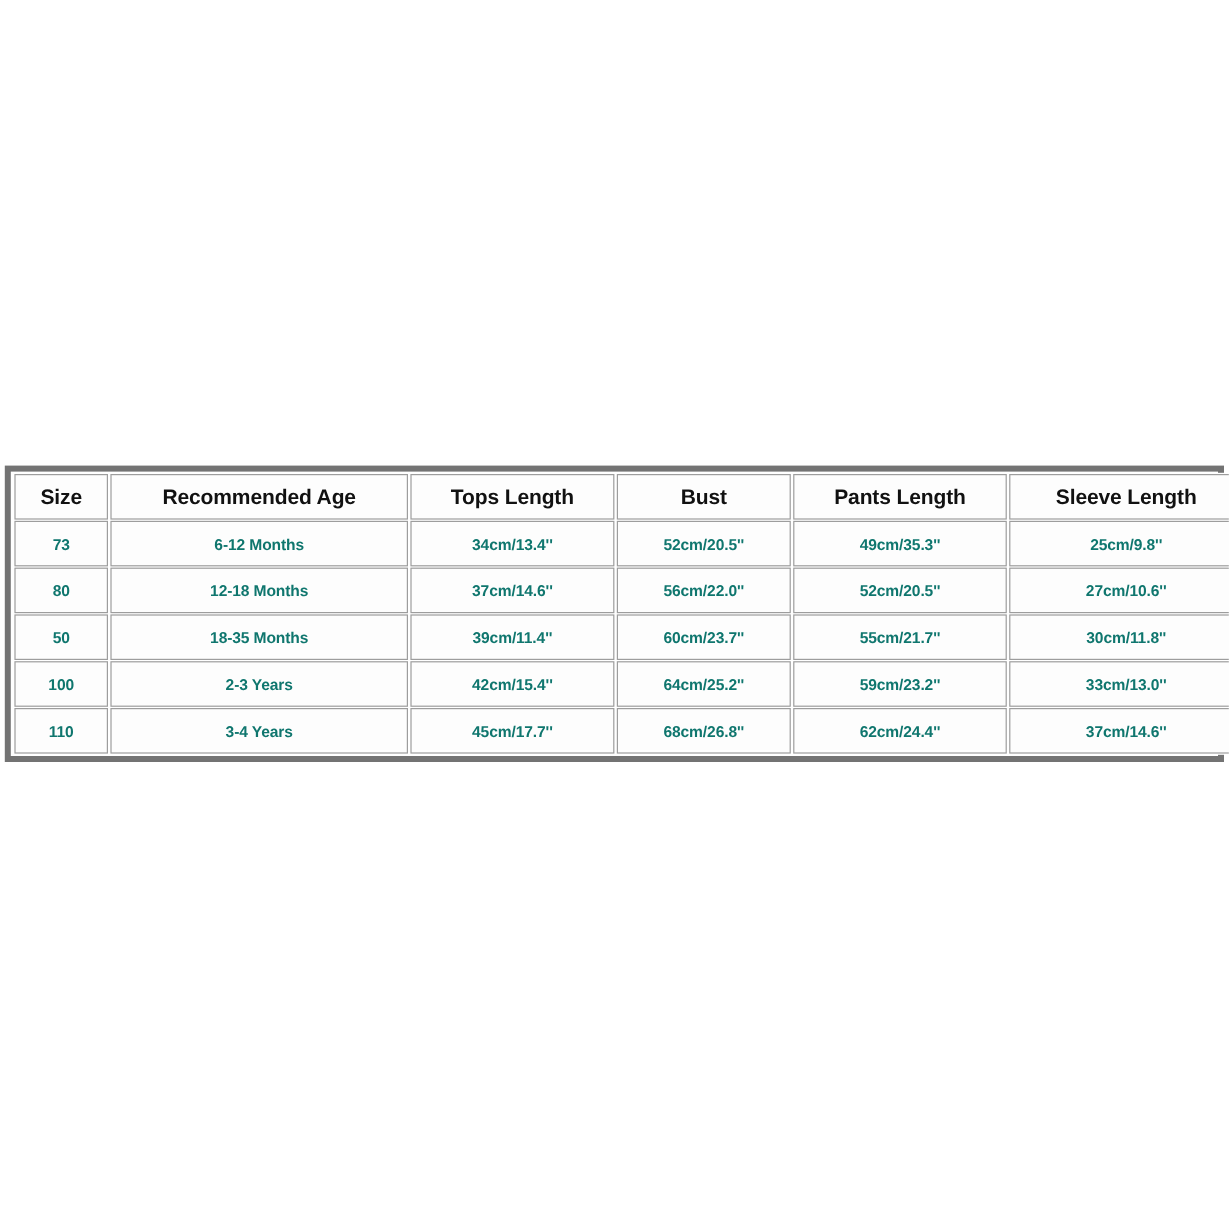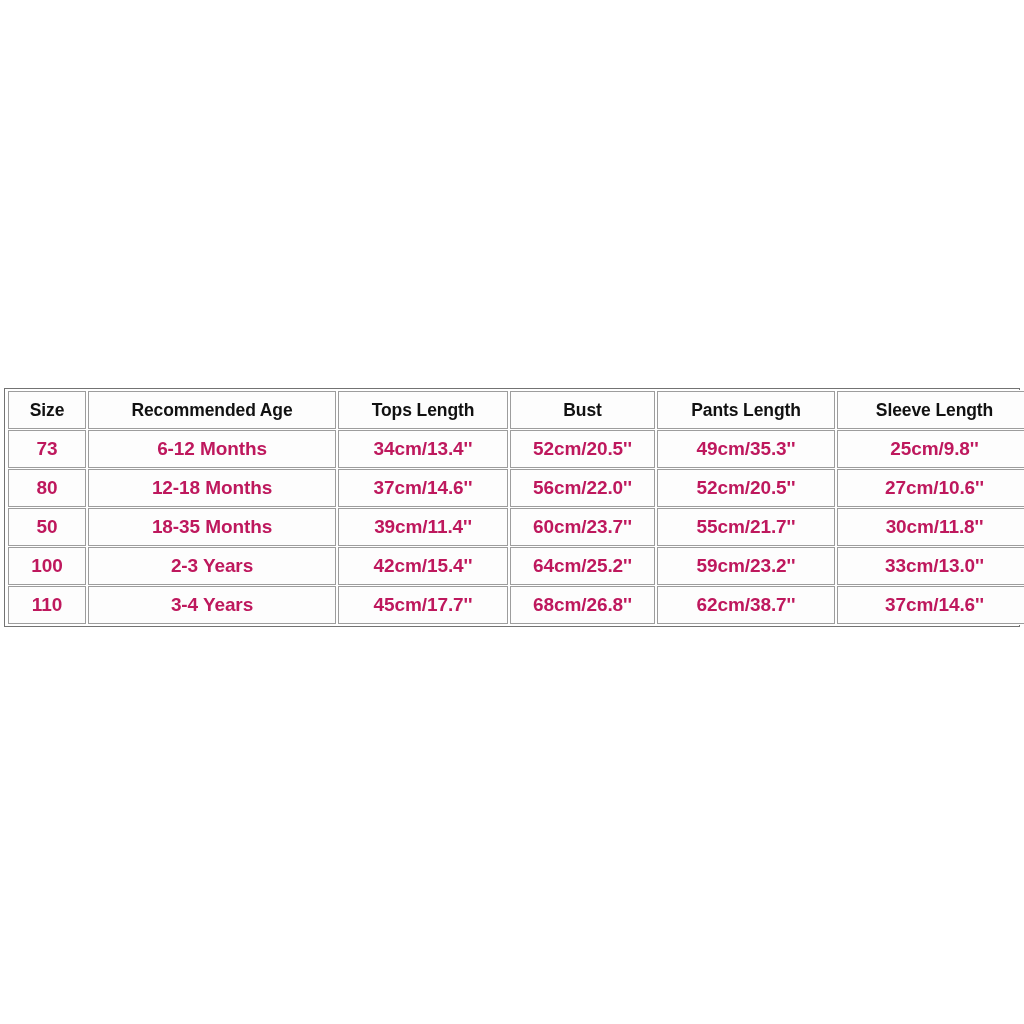--- a/index.html
+++ b/index.html
@@ -22,43 +22,43 @@
     background: #ffffff;
   }
 
   
   #size-table-wrap {
     position: absolute;
     left: 4px;
     top: 388px;
     width: 1016px;
     box-sizing: border-box;
-    border: 1px solid #737373;
+    border: 5px solid #737373;
     background: #ffffff;
     padding: 1px;
   }
 
   table.size-table {
     width: 100%;
     border-collapse: separate;
     border-spacing: 2px 1px;
     table-layout: fixed;
     background: #ffffff;
   }
 
   table.size-table td {
     border: 1px solid #9d9d9d;
     background: #fdfdfd;
     height: 38px;
     text-align: center;
     vertical-align: middle;
     font-family: "Liberation Sans", sans-serif;
     font-weight: bold;
-    font-size: 19px;
-    color: #be185d;
+    font-size: 13px;
+    color: #0f766e;
     letter-spacing: -0.1px;
     white-space: nowrap;
     overflow: hidden;
     padding: 0 2px;
     box-sizing: border-box;
   }
 
   table.size-table tr.header-row td {
     font-size: 17.5px;
     color: #111111;
@@ -131,20 +131,20 @@
           <td>64cm/25.2''</td>
           <td>59cm/23.2''</td>
           <td>33cm/13.0''</td>
         </tr>
 
         <tr>
           <td>110</td>
           <td>3-4 Years</td>
           <td>45cm/17.7''</td>
           <td>68cm/26.8''</td>
-          <td>62cm/38.7''</td>
+          <td>62cm/24.4''</td>
           <td>37cm/14.6''</td>
         </tr>
       </tbody>
     </table>
   </div>
 
 </div>
 
 </body></html>

